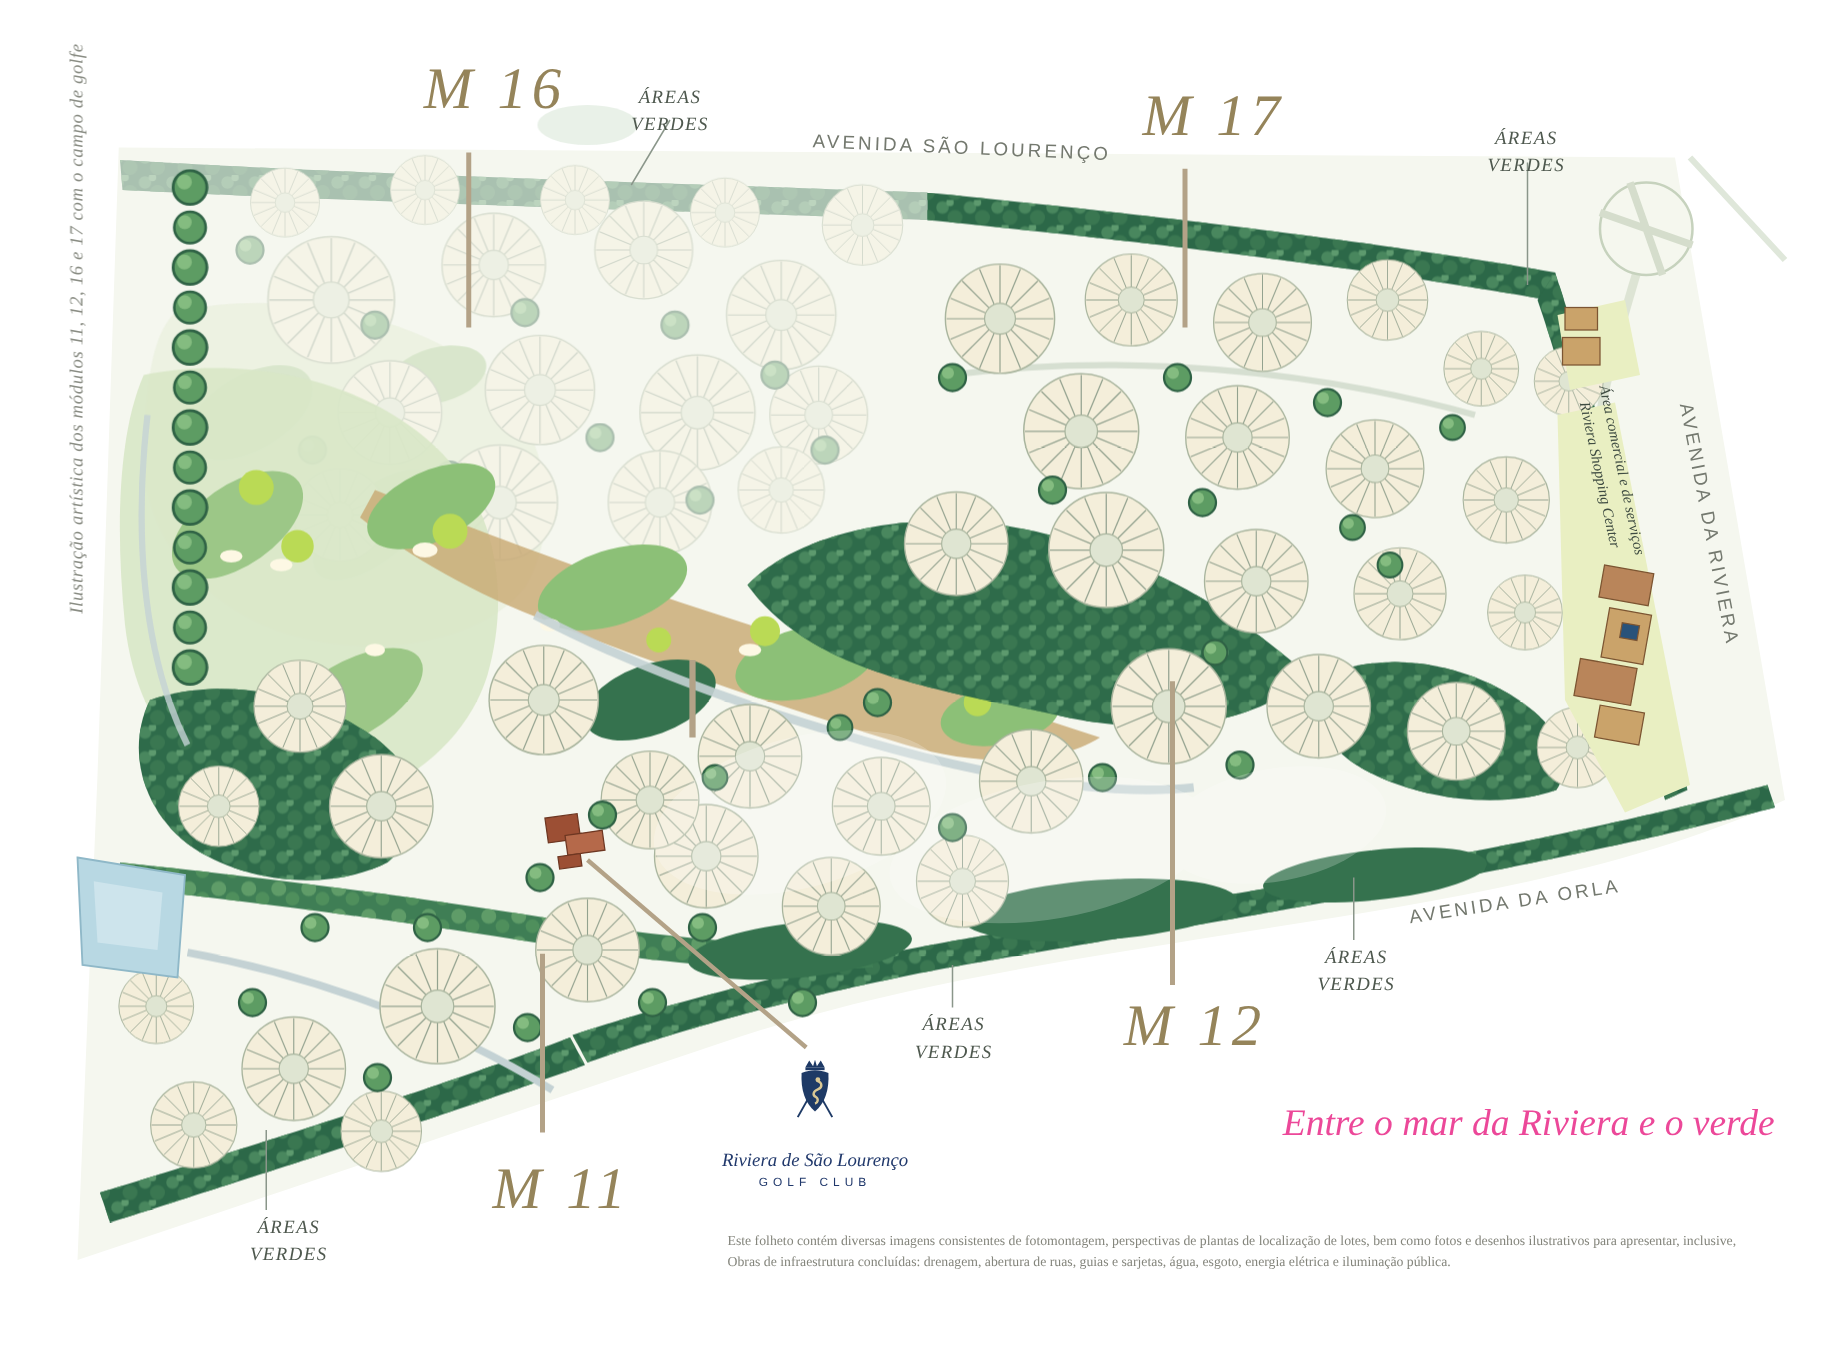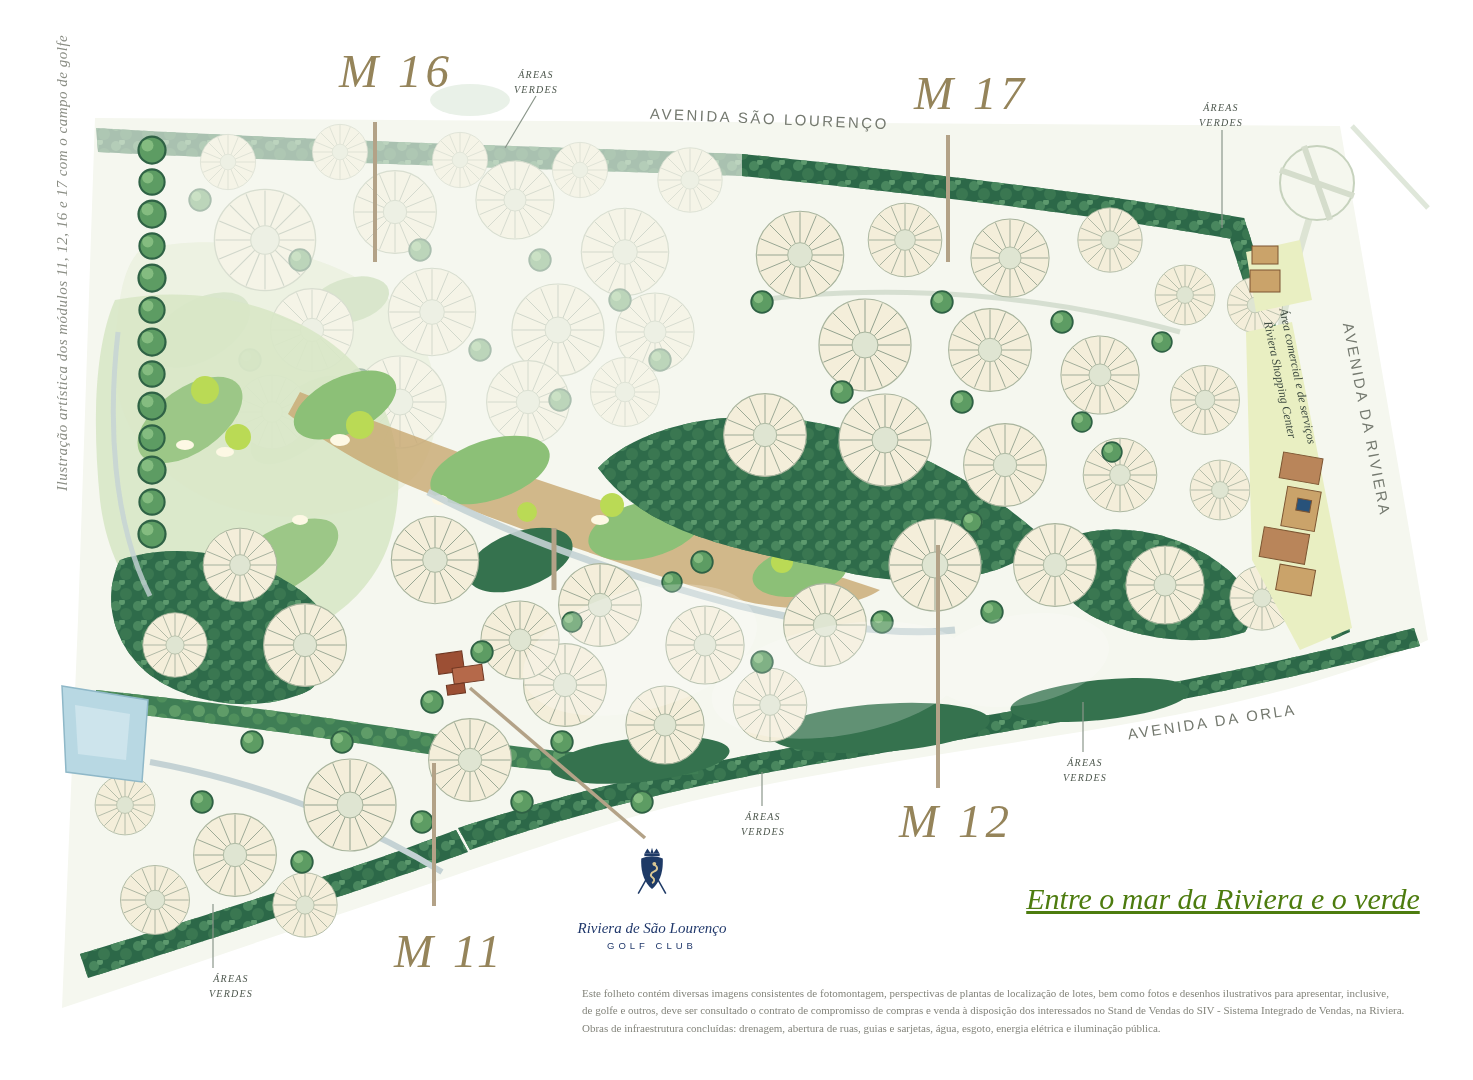--- a/index.html
+++ b/index.html
@@ -4,33 +4,33 @@
 <style>
   html,body{margin:0;padding:0;background:#ffffff;}
   #stage{position:relative;width:1473px;height:1080px;background:#ffffff;overflow:hidden;
          font-family:"Liberation Serif", serif;}
   #map-svg{position:absolute;left:0;top:0;}
 
   .module-label{position:absolute;font-style:italic;font-size:47px;color:#95845a;
                 letter-spacing:4px;white-space:nowrap;margin-left:13px;}
   .street{position:absolute;font-family:"Liberation Sans", sans-serif;font-size:15px;
           letter-spacing:2.5px;color:#74796f;white-space:nowrap;}
-  .green-label{position:absolute;width:80px;text-align:center;font-size:10px;
+  .green-label{position:absolute;width:80px;text-align:center;font-size:15px;
                letter-spacing:1.2px;color:#4e584e;line-height:1.45;font-style:italic;}
   .commercial-label{position:absolute;left:1204px;top:360px;width:170px;text-align:center;
                font-style:italic;font-size:12px;color:#3f4c42;line-height:1.5;
                transform:rotate(78deg);transform-origin:center;}
   .left-caption{position:absolute;left:-136px;top:281px;width:400px;height:20px;
                text-align:center;font-style:italic;font-size:15px;color:#8a8d84;
                letter-spacing:.5px;transform:rotate(-90deg);transform-origin:center;white-space:nowrap;}
   #logo{position:absolute;left:542px;top:846px;width:220px;text-align:center;color:#20386b;}
   #logo .logo-name{font-style:italic;font-size:15px;margin-top:16px;}
   #logo .logo-type{font-family:"Liberation Sans", sans-serif;font-size:9.5px;letter-spacing:4px;margin-top:3px;}
   #tagline{position:absolute;left:1008px;top:876px;width:430px;text-align:center;
-           font-style:italic;font-size:30px;color:#4d7c0f;line-height:1.5;white-space:nowrap;text-decoration:underline;}
+           font-style:italic;font-size:30px;color:#ec4899;line-height:1.5;white-space:nowrap;}
   #disclaimer{position:absolute;left:582px;top:985px;width:880px;text-align:left;
            font-size:11px;color:#84857c;line-height:1.58;}
   #disclaimer div{white-space:nowrap;}
 </style>
 </head>
 <body>
 
 <div id="stage">
 
   <svg id="map-svg" width="1473" height="1080" viewBox="0 0 1473 1080">
@@ -366,17 +366,16 @@
     <div class="logo-name">Riviera de São Lourenço</div>
     <div class="logo-type">GOLF CLUB</div>
   </div>
 
   <div id="tagline">
     <div>Entre o mar da Riviera e o verde</div>
   </div>
 
   <div id="disclaimer">
     <div>Este folheto contém diversas imagens consistentes de fotomontagem, perspectivas de plantas de localização de lotes, bem como fotos e desenhos ilustrativos para apresentar, inclusive,</div>
-    <div>de golfe e outros, deve ser consultado o contrato de compromisso de compras e venda à disposição dos interessados no Stand de Vendas do SIV - Sistema Integrado de Vendas, na Riviera.</div>
     <div>Obras de infraestrutura concluídas: drenagem, abertura de ruas, guias e sarjetas, água, esgoto, energia elétrica e iluminação pública.</div>
   </div>
 
 </div>
 
 </body></html>

